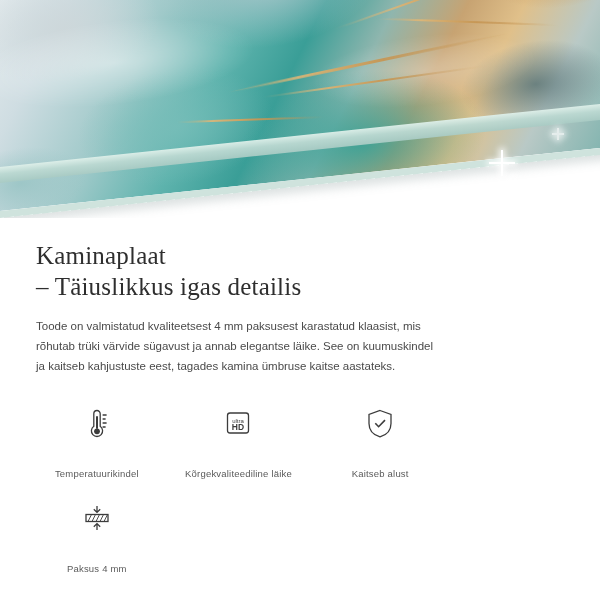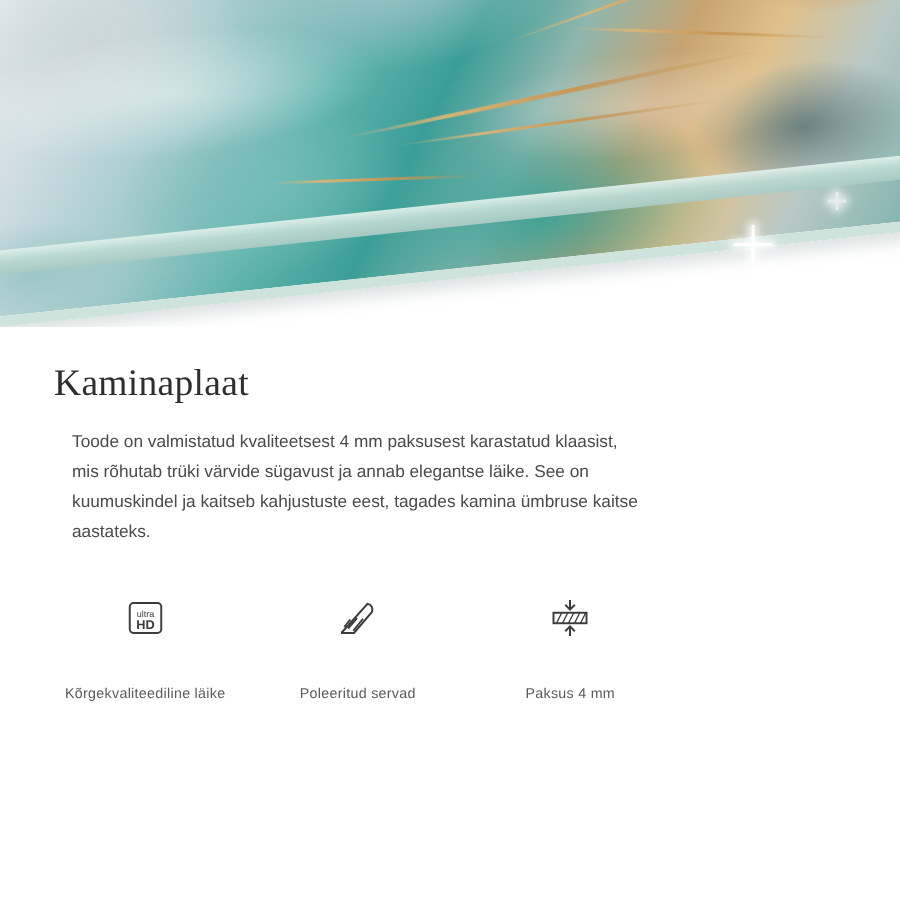--- a/index.html
+++ b/index.html
@@ -112,21 +112,21 @@
     color: #2e2e2e;
     font-weight: 400;
     margin: 0 0 14px 0;
     letter-spacing: 0.2px;
   }
   .title .line2 { display: block; }
   .desc {
     font-size: 11.5px;
     line-height: 20px;
     color: #4a4a4a;
-    margin: 12px;
+    margin: 0;
     max-width: 530px;
   }
 
   
   .features {
     margin-top: 24px;
     padding: 0 26px;
     display: grid;
     grid-template-columns: repeat(3, 1fr);
     row-gap: 16px;
@@ -171,49 +171,61 @@
     </div>
     <div class="edge-glass"></div>
     <div class="sparkle s1"></div>
     <div class="sparkle s2"></div>
     <div class="sparkle s3"></div>
   </div>
 
   <div class="content">
     <h1 class="title">
       <span>Kaminaplaat</span>
+      <span class="line2">– Täiuslikkus igas detailis</span>
     </h1>
     <p class="desc">Toode on valmistatud kvaliteetsest 4 mm paksusest karastatud klaasist, mis rõhutab trüki värvide sügavust ja annab elegantse läike. See on kuumuskindel ja kaitseb kahjustuste eest, tagades kamina ümbruse kaitse aastateks.</p>
   </div>
 
   <div class="features">
 
+    <div class="feature">
+      <div class="feature-icon">
+        <svg width="42" height="42" viewBox="0 0 42 42" fill="none" stroke="#3c3c3c" stroke-width="1.3">
+          <path d="M21 8.5a3.2 3.2 0 0 0-3.2 3.2v12.6a5.6 5.6 0 1 0 6.4 0V11.7A3.2 3.2 0 0 0 21 8.5z"></path>
+          <circle cx="21" cy="29.3" r="2.9" fill="#3c3c3c" stroke="none"></circle>
+          <rect x="20" y="14" width="2" height="13" rx="1" fill="#3c3c3c" stroke="none"></rect>
+          <path d="M26.6 13h4M26.6 17h3M26.6 21h4M26.6 25h3"></path>
+        </svg>
+      </div>
+      <div class="feature-label">Temperatuurikindel</div>
+    </div>
 
     <div class="feature">
       <div class="feature-icon">
         <svg width="42" height="42" viewBox="0 0 42 42" fill="none" stroke="#3c3c3c" stroke-width="1.3">
           <rect x="10.5" y="11" width="21" height="20" rx="2.5"></rect>
           <text x="21" y="20.5" text-anchor="middle" font-family="Liberation Sans, sans-serif" font-size="6" fill="#3c3c3c" stroke="none">ultra</text>
           <text x="21" y="28" text-anchor="middle" font-family="Liberation Sans, sans-serif" font-size="8.5" font-weight="bold" fill="#3c3c3c" stroke="none">HD</text>
         </svg>
       </div>
       <div class="feature-label">Kõrgekvaliteediline läike</div>
     </div>
 
-
-
-    <div class="feature">
-      <div class="feature-icon">
-        <svg width="42" height="42" viewBox="0 0 42 42" fill="none" stroke="#3c3c3c" stroke-width="1.3">
-          <path d="M11 30.5L28 11.5a4 4 0 0 1 3 5.5L19 31H11z"></path>
-          <path d="M15 28l6-7M18.5 29.5l6.5-8M12.5 27l4-5"></path>
-        </svg>
-      </div>
-      <div class="feature-label">Poleeritud servad</div>
-    </div>
+    <div class="feature">
+      <div class="feature-icon">
+        <svg width="42" height="42" viewBox="0 0 42 42" fill="none" stroke="#3c3c3c" stroke-width="1.3">
+          <path d="M21 8.5l11 4v9c0 7-4.8 11.6-11 13.4C14.8 33.1 10 28.5 10 21.5v-9l11-4z"></path>
+          <path d="M16.3 21.3l3.3 3.4 6.4-6.6" stroke-width="1.6"></path>
+        </svg>
+      </div>
+      <div class="feature-label">Kaitseb alust</div>
+    </div>
+
+
 
     <div class="feature">
       <div class="feature-icon">
         <svg width="42" height="42" viewBox="0 0 42 42" fill="none" stroke="#3c3c3c" stroke-width="1.3">
           <path d="M21 9v6M17.8 12.2L21 15.4l3.2-3.2"></path>
           <path d="M21 33v-6M17.8 29.8L21 26.6l3.2 3.2"></path>
           <rect x="10" y="17.5" width="22" height="7"></rect>
           <path d="M12 24.5l3.5-7M16 24.5l3.5-7M20 24.5l3.5-7M24 24.5l3.5-7M28 24.5l3.5-7" stroke-width="0.9"></path>
         </svg>
       </div>

